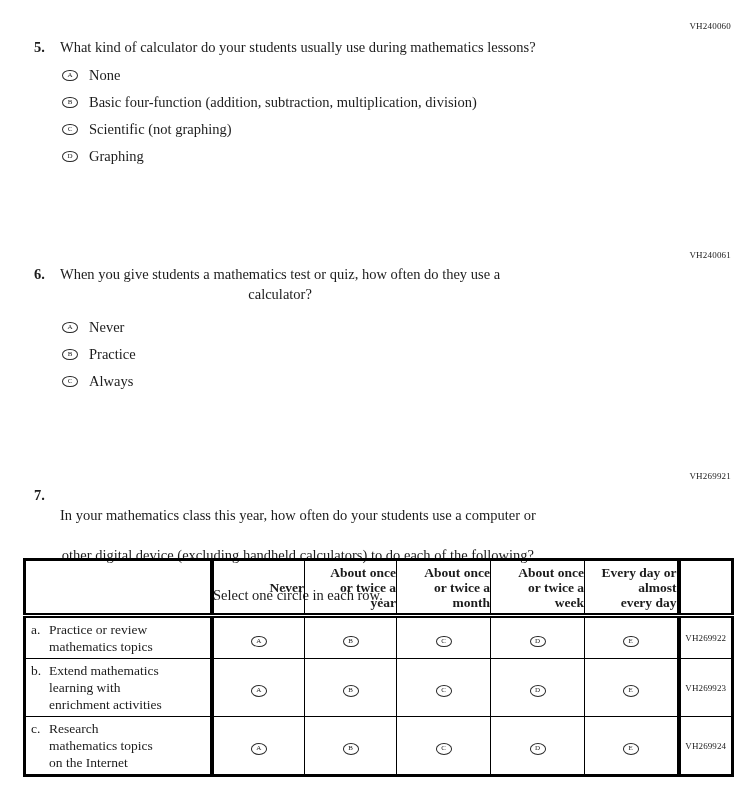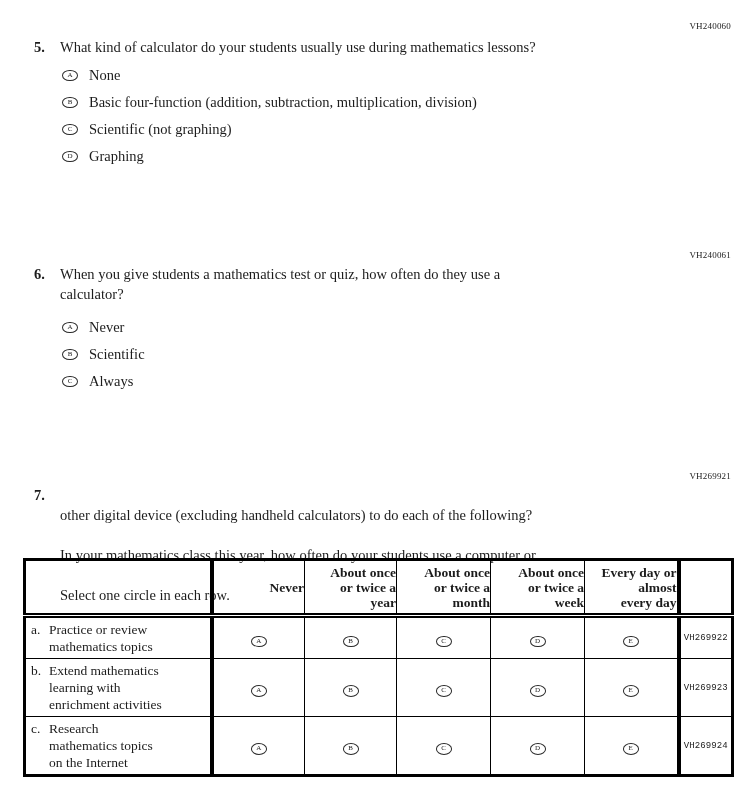--- a/index.html
+++ b/index.html
@@ -21,20 +21,21 @@
   }
   .question { position:absolute; left:34px; width:690px; }
   .q-line { display:flex; align-items:flex-start; }
   .q-num {
     flex:none; width:26px;
     font-weight:700; font-size:14.5px; line-height:20px;
   }
   .q-text {
     font-size:14.5px; line-height:20px;
     white-space:pre-line;
+    text-align:center;
   }
   .q-text .bold { font-weight:400; }
   .opts { margin-left:28px; }
   .opt { display:flex; align-items:center; height:27px; }
   .bubble {
     flex:none;
     width:16px; height:11.5px;
     border:1.2px solid #2a2a2a;
     border-radius:50%;
     display:inline-flex; align-items:center; justify-content:center;
@@ -58,21 +59,21 @@
     padding:0;
     box-sizing:border-box;
   }
   .qtable thead th {
     border-bottom:5px double #000;
     font-weight:700; font-size:13.5px; line-height:15px;
     text-align:right; vertical-align:middle;
     white-space:pre-line;
   }
   .qtable .label-col { border-right:4px solid #000; }
-  .qtable .code-col  { border-left:4px solid #000;font-family:Liberation Mono, monospace; }
+  .qtable .code-col  { border-left:4px solid #000; }
   .qtable tbody td { text-align:center; vertical-align:middle; }
   .label-cell {
     text-align:left !important;
     padding:3px 4px 3px 5px !important;
     font-size:13.5px; line-height:17px;
   }
   .row-label { display:flex; }
   .row-prefix { flex:none; width:18px; }
   .row-text { white-space:pre-line; }
   .code-cell {
@@ -123,36 +124,36 @@
       <span class="q-text">When you give students a mathematics test or quiz, how often do they use a
 calculator?</span>
     </div>
     <div class="opts" style="margin-top:10px">
       <div class="opt">
         <span class="bubble">A</span>
         <span class="opt-label">Never</span>
       </div>
       <div class="opt">
         <span class="bubble">B</span>
-        <span class="opt-label">Scientific</span>
+        <span class="opt-label">Practice</span>
       </div>
       <div class="opt">
         <span class="bubble">C</span>
         <span class="opt-label">Always</span>
       </div>
     </div>
   </section>
 
   <div class="vcode" style="top:471px">VH269921</div>
   <section class="question" style="top:485px">
     <div class="q-line">
       <span class="q-num">7.</span>
       <div class="q-text">
+        <div>In your mathematics class this year, how often do your students use a computer or</div>
         <div>other digital device (excluding handheld calculators) to do each of the following?</div>
-        <div>In your mathematics class this year, how often do your students use a computer or</div>
         <div><span>Select</span> <span class="bold">one</span> <span>circle in each row.</span></div>
       </div>
     </div>
   </section>
 
   <table class="qtable">
     <colgroup>
       <col style="width:187px">
       <col style="width:93px">
       <col style="width:92px">

